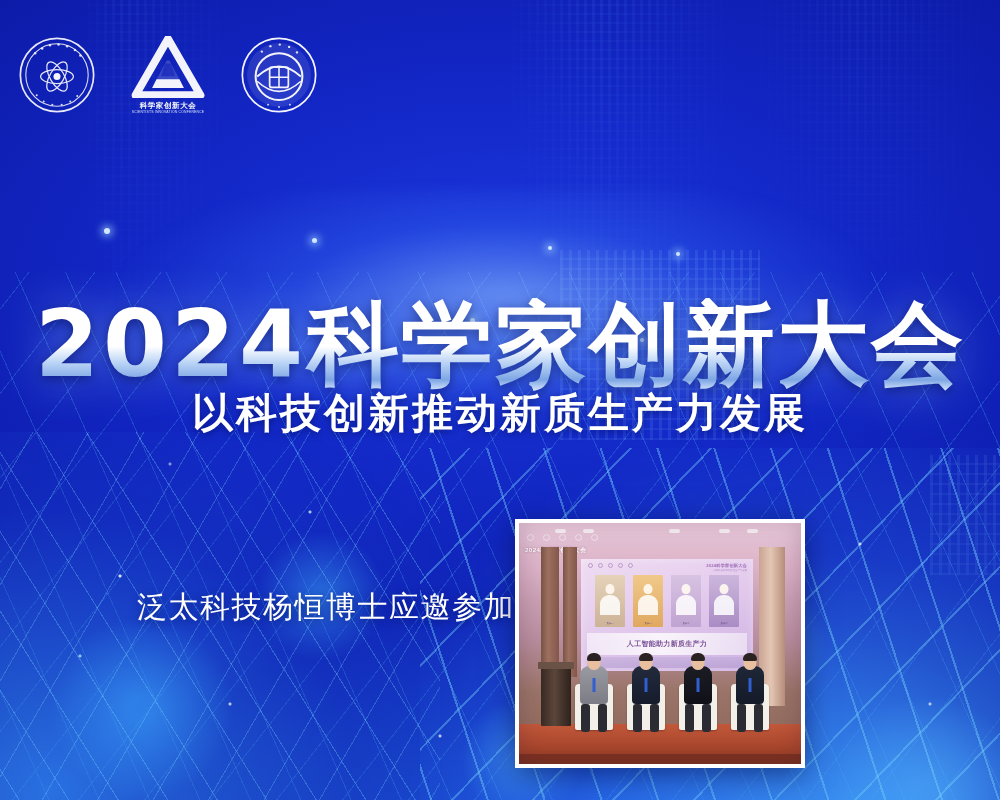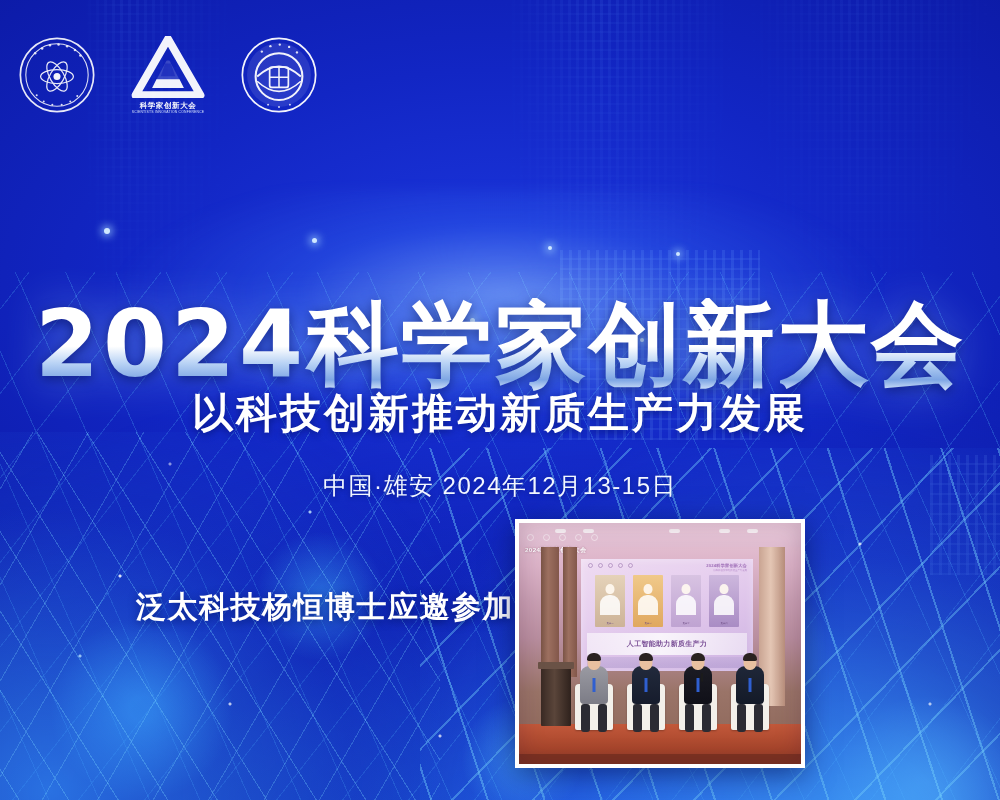--- a/index.html
+++ b/index.html
@@ -136,22 +136,22 @@
   }
   .dateline{
     position:absolute;left:0;right:0;top:470px;text-align:center;
     font-size:24px;font-weight:500;color:#f2f7ff;letter-spacing:1.5px;
     text-shadow:0 1px 5px rgba(0,15,90,.55);
     white-space:nowrap;
   }
 
   
   .caption{
-    position:absolute;left:136px;top:586px;width:380px;text-align:left;
-    font-size:30px;font-weight:700;color:#ffffff;line-height:1.42;letter-spacing:1.5px;
+    position:absolute;left:136px;top:586px;width:380px;text-align:center;
+    font-size:30px;font-weight:400;color:#ffffff;line-height:1.42;letter-spacing:1.5px;
     text-shadow:0 2px 9px rgba(0,20,100,.75);
   }
   .caption .l2{display:block;}
 
   
   .photo-frame{
     position:absolute;left:515px;top:519px;width:290px;height:249px;
     background:#ffffff;padding:4px;
     box-shadow:0 6px 26px rgba(0,10,70,.55);
   }
@@ -309,21 +309,20 @@
         </g>
       </svg>
     </div>
 
   </div>
 
   <h1 class="headline"><span class="yr">2024</span><span>科学家创新大会</span></h1>
 
   <div class="subhead">以科技创新推动新质生产力发展</div>
 
-  <div class="dateline">中国·雄安  2024年12月13-15日</div>
 
   <div class="caption">
     <span>泛太科技杨恒博士应邀参加</span>
   </div>
 
   <div class="photo-frame">
     <div class="photo">
 
       <div class="p-wall"></div>
       <div class="p-ceiling"></div>

